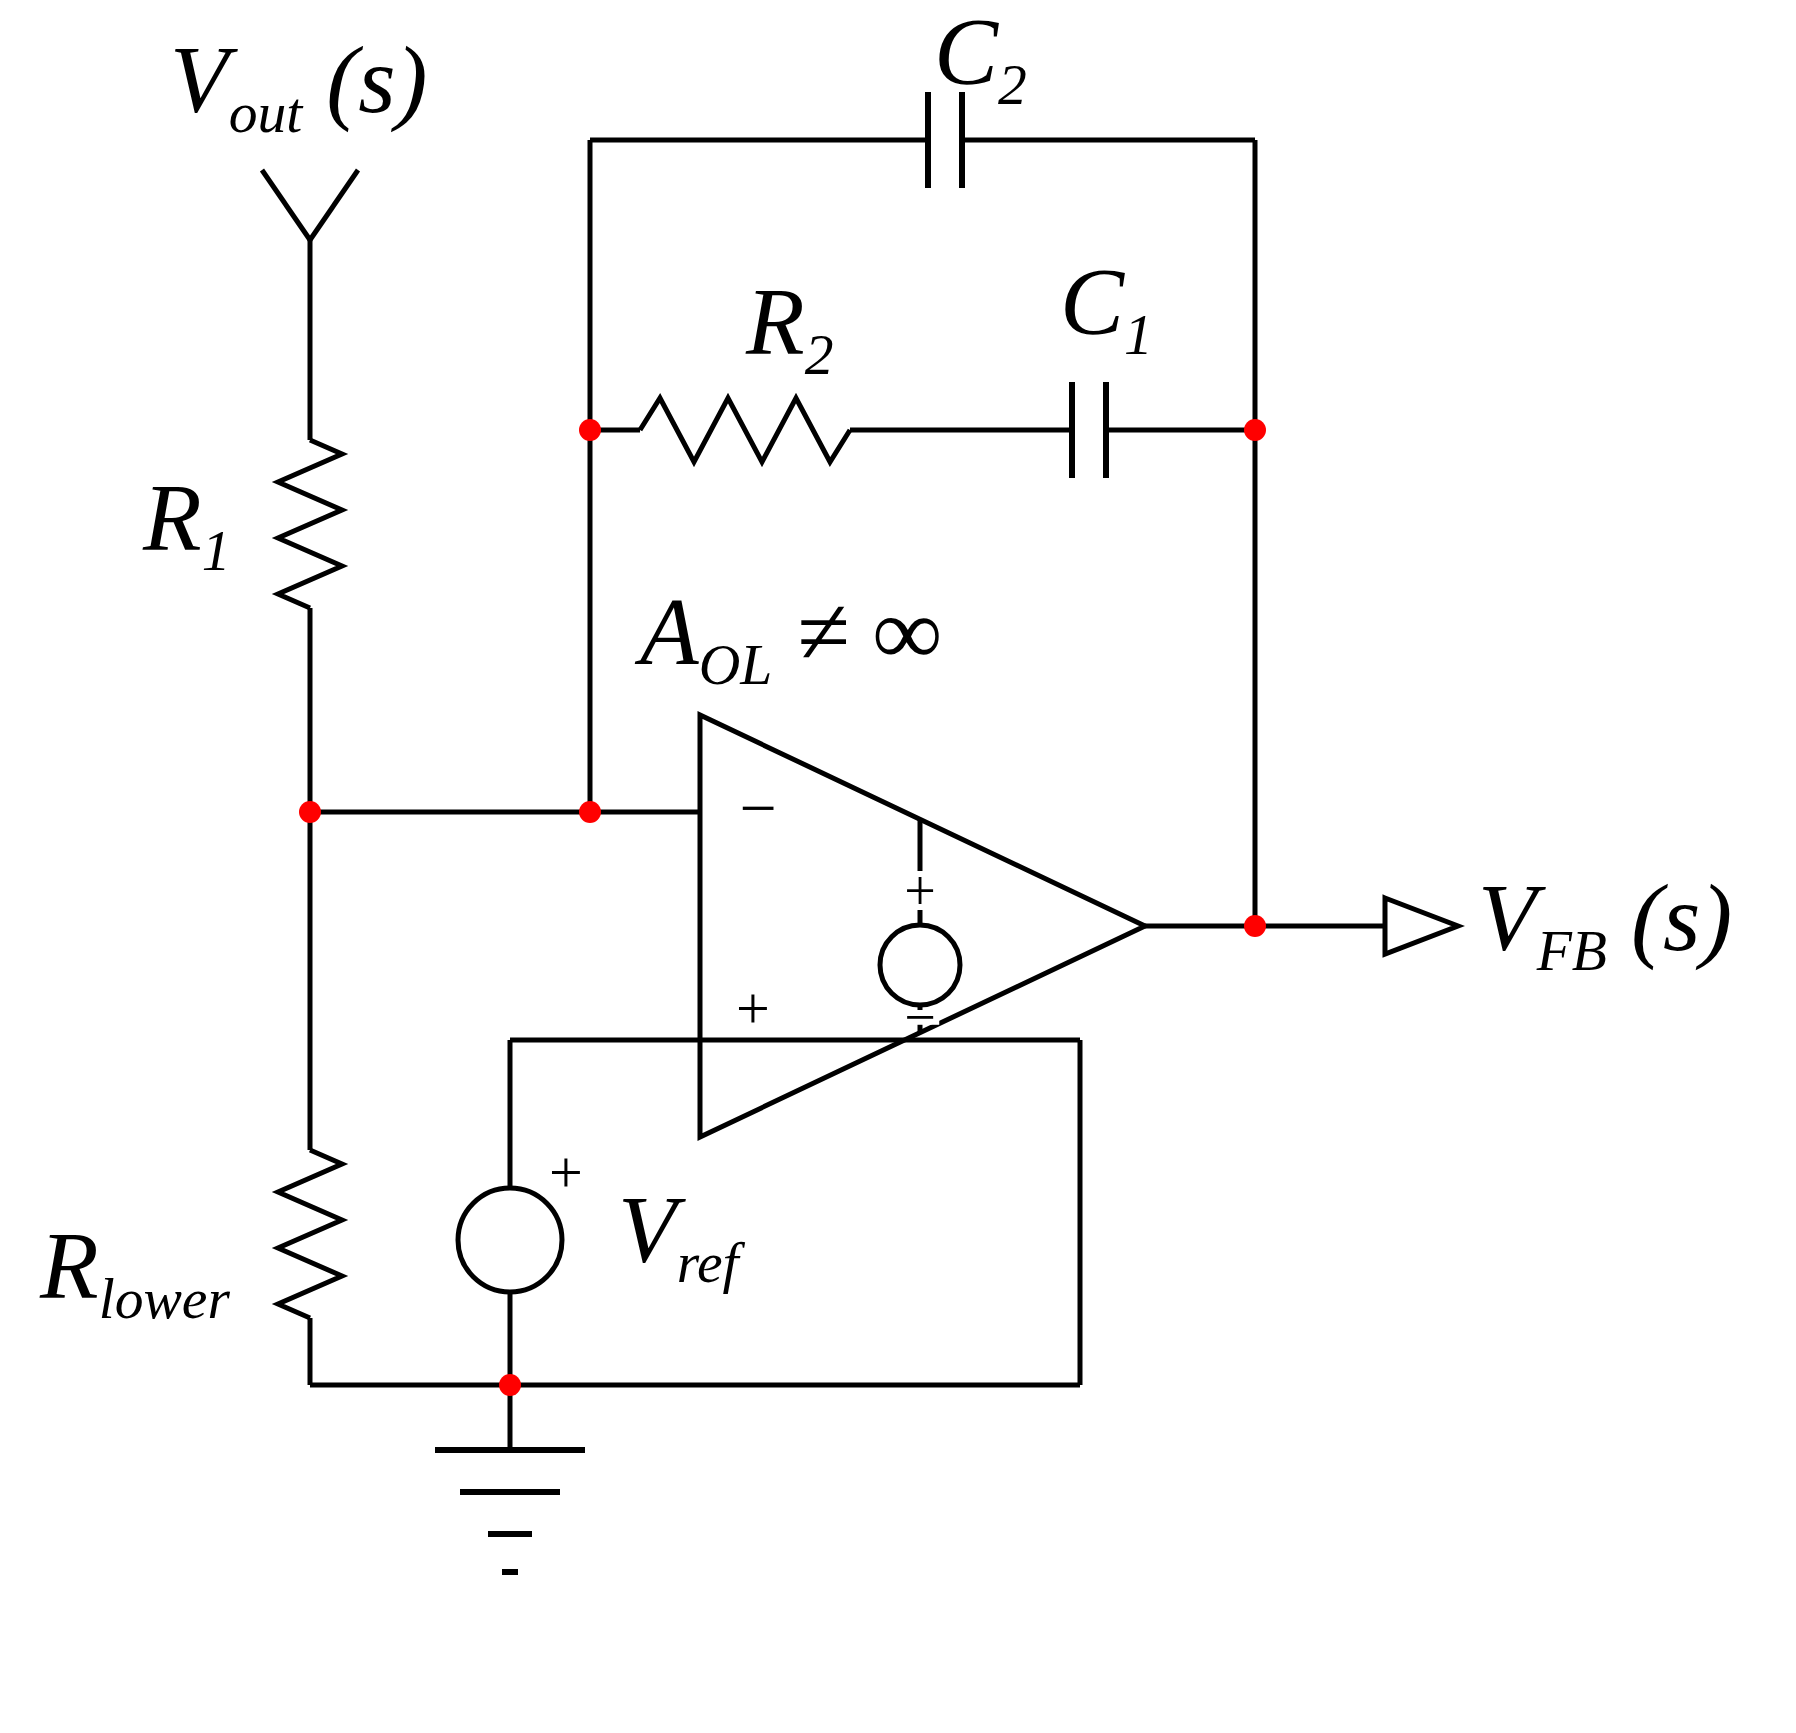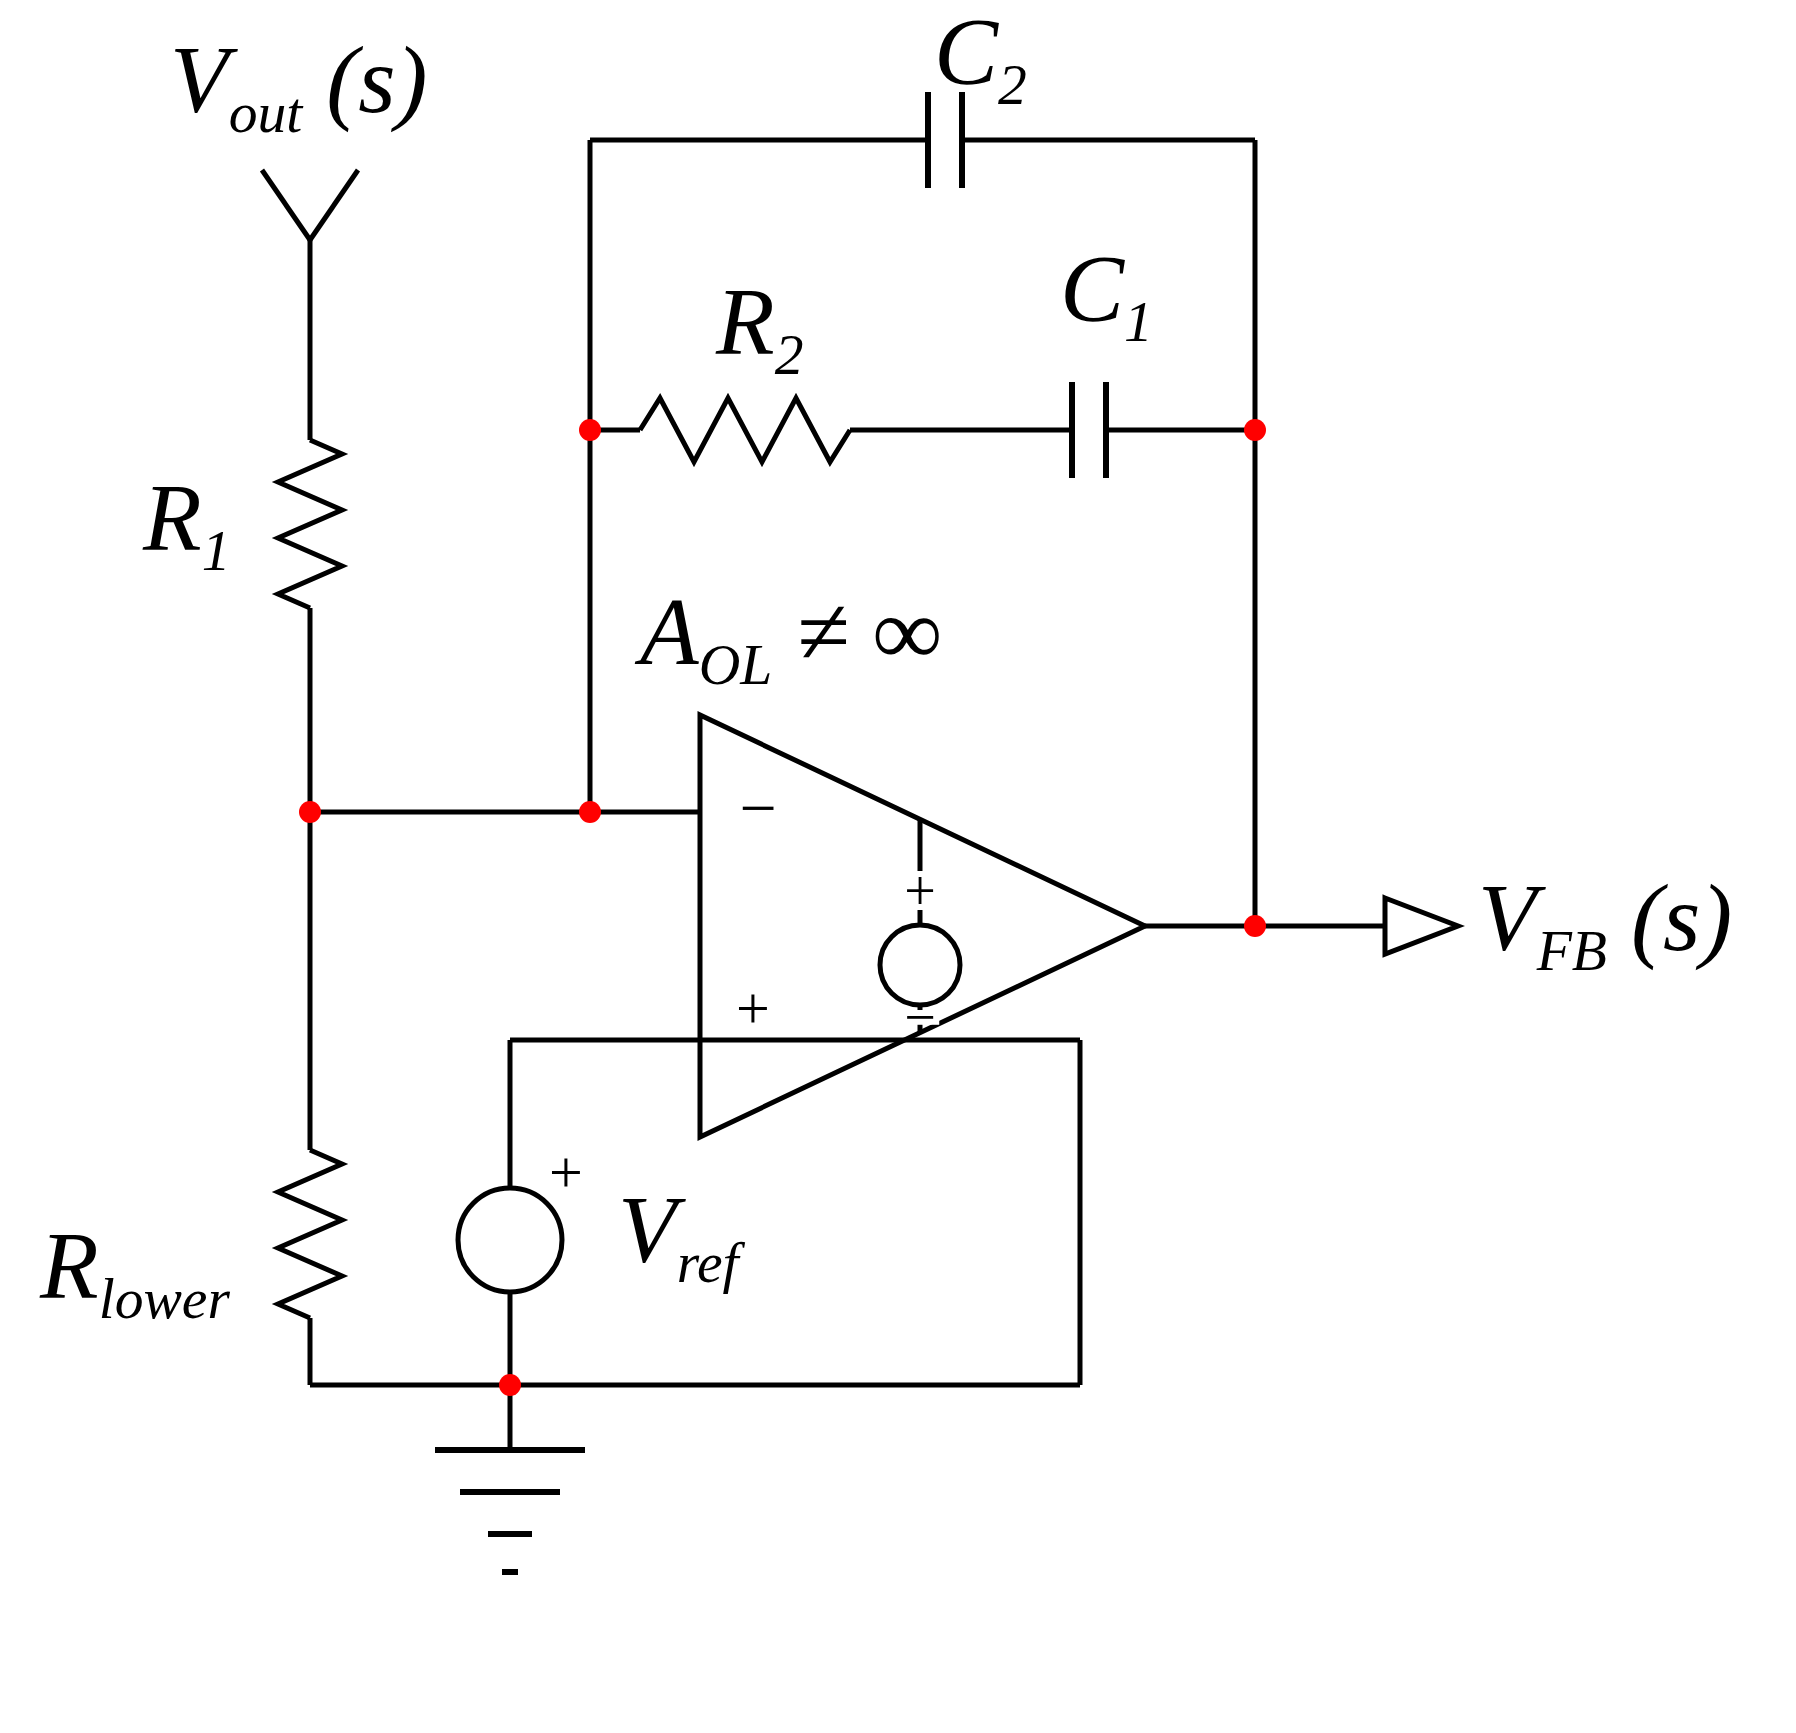--- a/index.html
+++ b/index.html
@@ -87,25 +87,25 @@
   </svg>
 
   <div class="lbl" style="left:170px;top:30px;">
     <span>V</span><sub>out</sub><span class="suffix"> (s)</span>
   </div>
 
   <div class="lbl" style="left:898px;top:2px;margin-left:36px;">
     <span>C</span><sub>2</sub>
   </div>
 
-  <div class="lbl" style="left:716px;top:272px;">
+  <div class="lbl" style="left:746px;top:272px;">
     <span>R</span><sub>2</sub>
   </div>
 
-  <div class="lbl" style="left:1060px;top:239px;">
+  <div class="lbl" style="left:1060px;top:252px;">
     <span>C</span><sub>1</sub>
   </div>
 
   <div class="lbl" style="left:143px;top:468px;">
     <span>R</span><sub>1</sub>
   </div>
 
   <div class="lbl" style="left:640px;top:582px;">
     <span>A</span><sub>OL</sub><span class="suffix"> ≠ ∞</span>
   </div>

